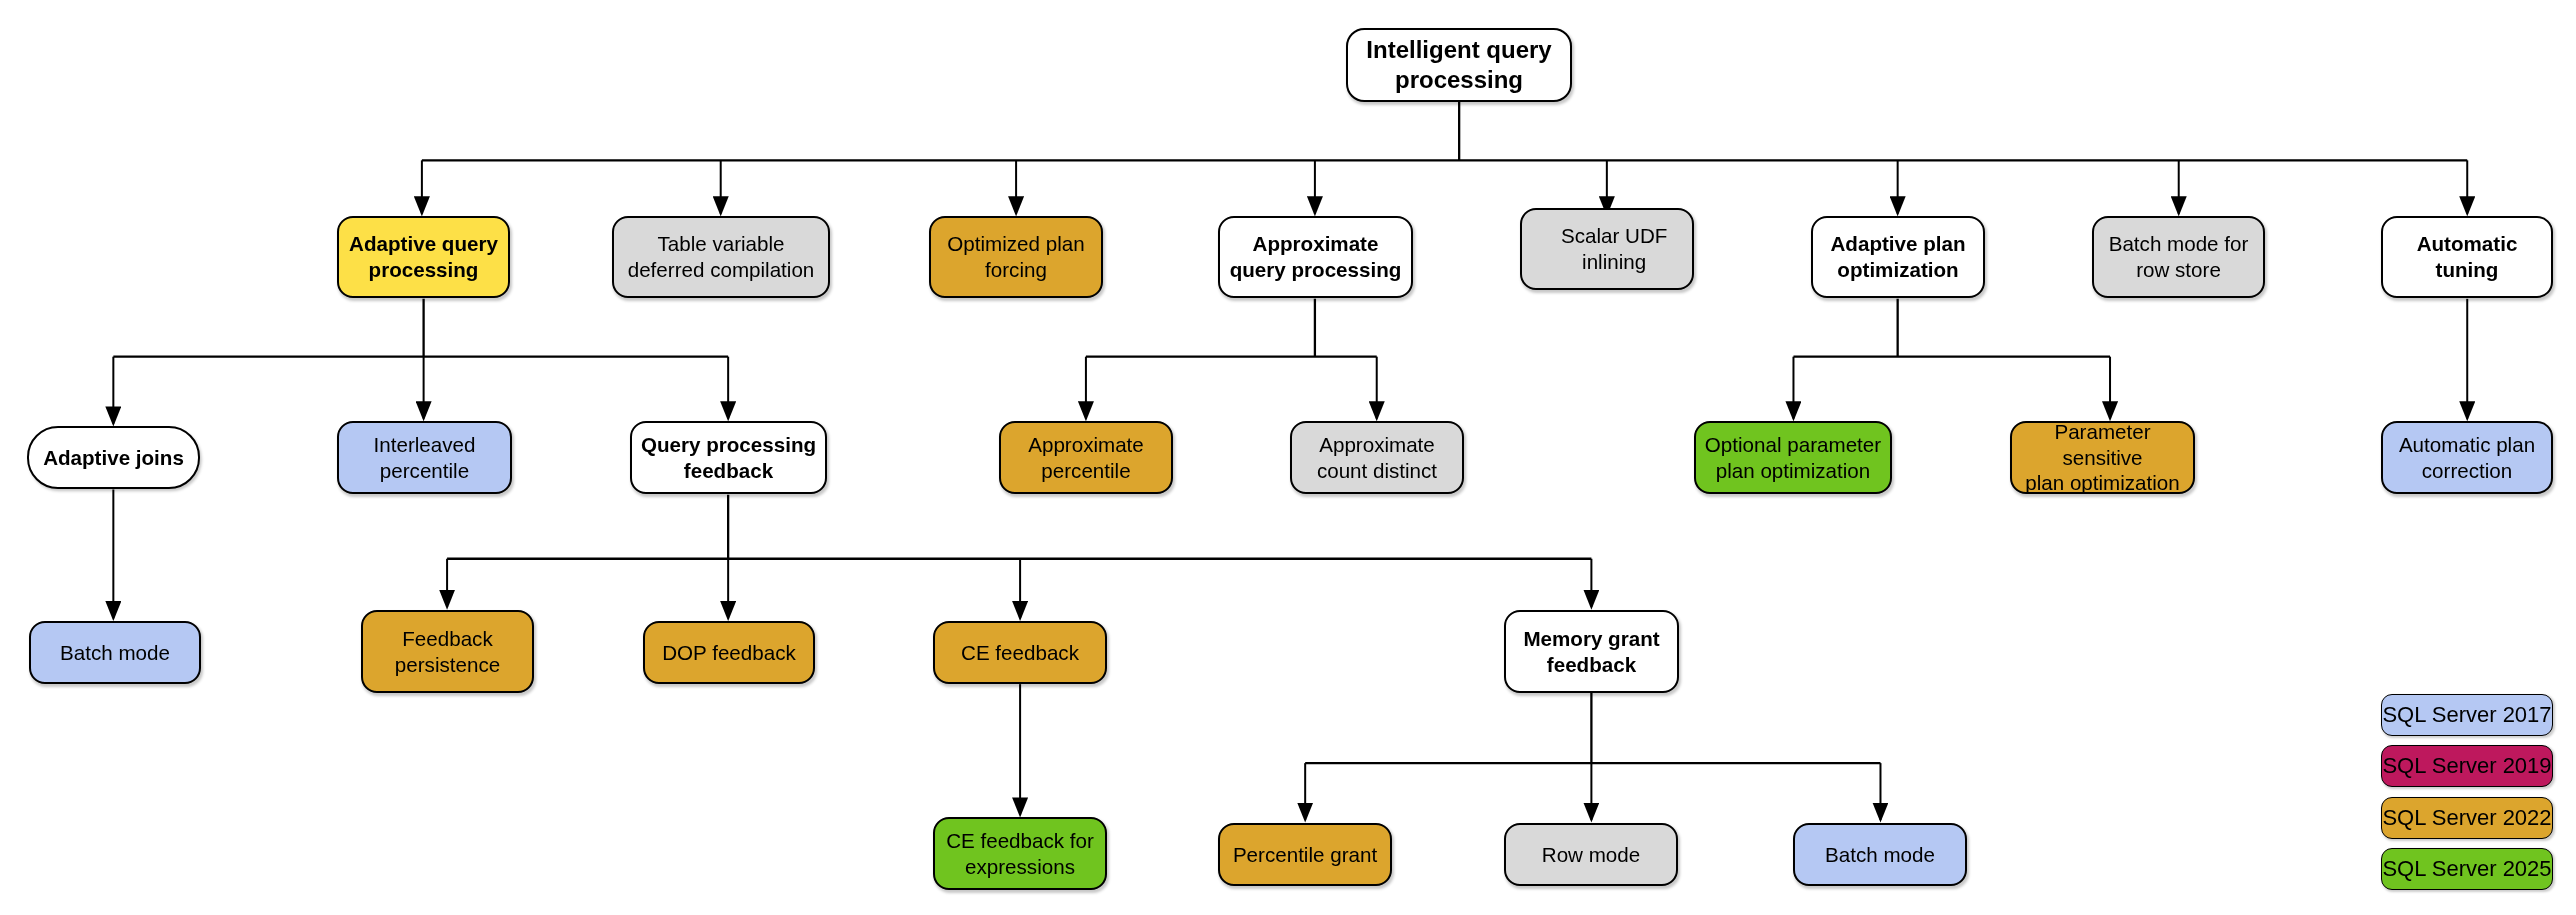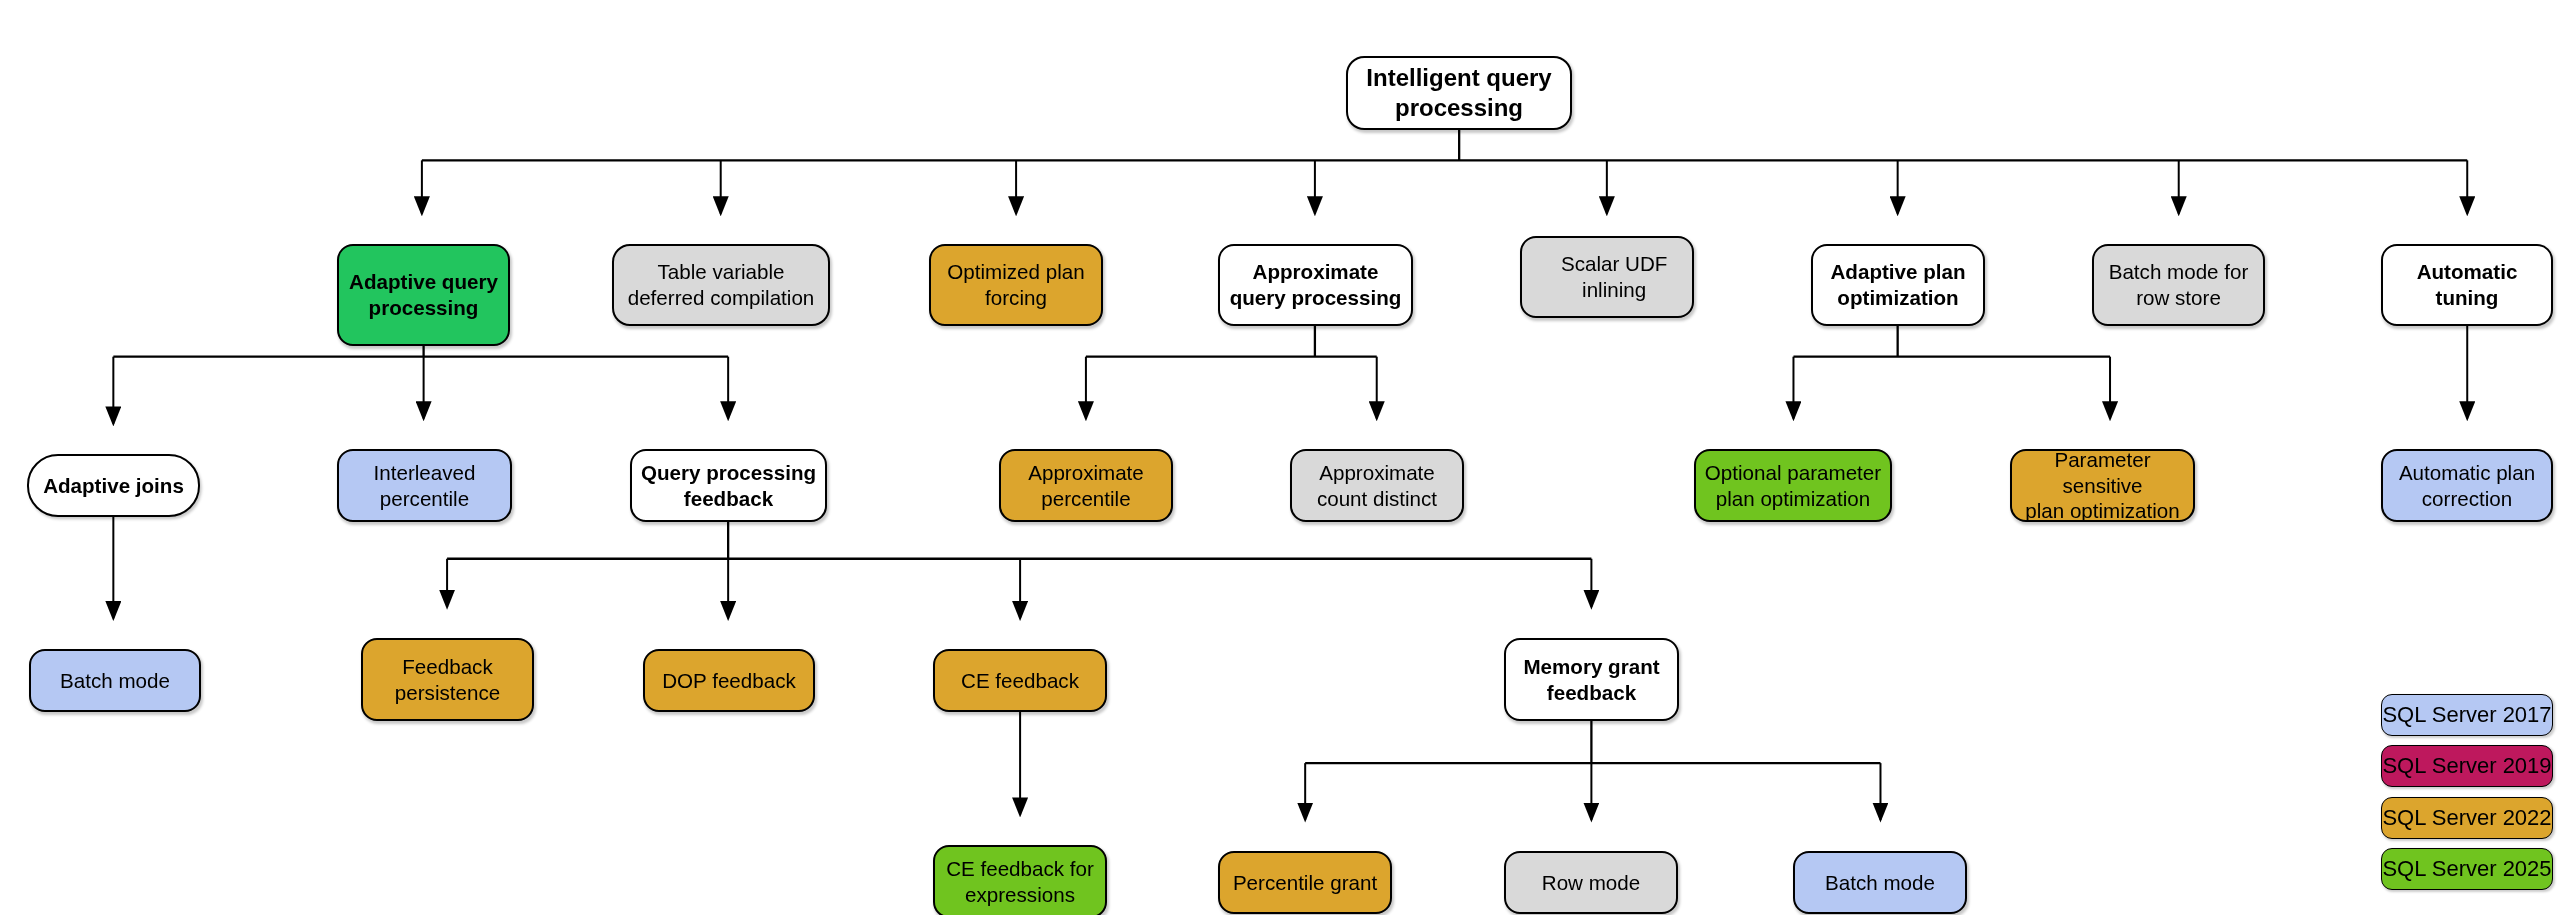--- a/index.html
+++ b/index.html
@@ -2,21 +2,21 @@
 <html style="font-size:9.2px"><head>
 <meta charset="utf-8">
 <style>
   html,body{margin:0;padding:0;background:#ffffff;}
   #canvas{position:relative;width:2576px;height:916px;background:#ffffff;overflow:hidden;
           font-family:"Liberation Sans","DejaVu Sans",sans-serif;}
   #edges{position:absolute;left:0;top:0;width:2576px;height:916px;}
   .node{position:absolute;box-sizing:border-box;border:2px solid #000;border-radius:16px;
         display:flex;align-items:center;justify-content:center;text-align:center;
         white-space:pre-line;font-size:20.6px;line-height:1.24;color:#000;padding:2.3px 5.7px;
-        box-shadow:1.7px 2.3px 2.9px rgba(0,0,0,0.22);margin-top:28px;}
+        box-shadow:1.7px 2.3px 2.9px rgba(0,0,0,0.22);}
   .node.plain{font-weight:700;}
   .node.root{font-size:24px;border-width:2.3px;border-radius:18.3px;}
   .legend-item{position:absolute;box-sizing:border-box;border:1.7px solid #000;border-radius:11px;
         display:flex;align-items:center;justify-content:center;text-align:center;
         font-size:22px;color:#000;box-shadow:1.1px 1.7px 2.3px rgba(0,0,0,0.2);}
 </style>
 </head>
 <body>
 
 <div id="canvas">
@@ -61,23 +61,23 @@
 
       <path marker-end="url(#arrow)" d="M1782,1195 V1423"></path>
       <path marker-end="url(#arrow)" d="M2280,1333 V1432"></path>
       <path marker-end="url(#arrow)" d="M2780,1333 V1432"></path>
       <path marker-end="url(#arrow)" d="M3285,1333 V1432"></path>
     </g>
   </svg>
   <div id="nodes-layer">
       <div class="node plain root" style="left: 1346px; top: 27.5px; width: 226px; height: 74px; background-color: rgb(255, 255, 255);">Intelligent query
 processing</div>
-      <div class="node plain" style="left: 337px; top: 216px; width: 173px; height: 102px; background-color: #22c55e;">Adaptive query
+      <div class="node plain" style="left: 337px; top: 216px; width: 173px; height: 82px; background-color: #fde047;">Adaptive query
 processing</div>
-      <div class="node" style="left: 612px; top: 216px; width: 218px; height: 82px; background-color: rgb(217, 217, 217); border-radius: 18px;">Table variable
+      <div class="node" style="left: 612px; top: 216px; width: 218px; height: 82px; background-color: rgb(217, 217, 217);">Table variable
 deferred compilation</div>
       <div class="node" style="left: 929px; top: 216px; width: 174px; height: 82px; background-color: rgb(220, 165, 45);">Optimized plan
 forcing</div>
       <div class="node plain" style="left: 1218px; top: 216px; width: 195px; height: 82px; background-color: rgb(255, 255, 255);">Approximate
 query processing</div>
       <div class="node" style="left: 1520px; top: 208px; width: 174px; height: 82px; background-color: rgb(217, 217, 217); padding-left: 20px;">Scalar UDF
 inlining</div>
       <div class="node plain" style="left: 1811px; top: 216px; width: 174px; height: 82px; background-color: rgb(255, 255, 255);">Adaptive plan
 optimization</div>
       <div class="node" style="left: 2092px; top: 216px; width: 173px; height: 82px; background-color: rgb(217, 217, 217);">Batch mode for

